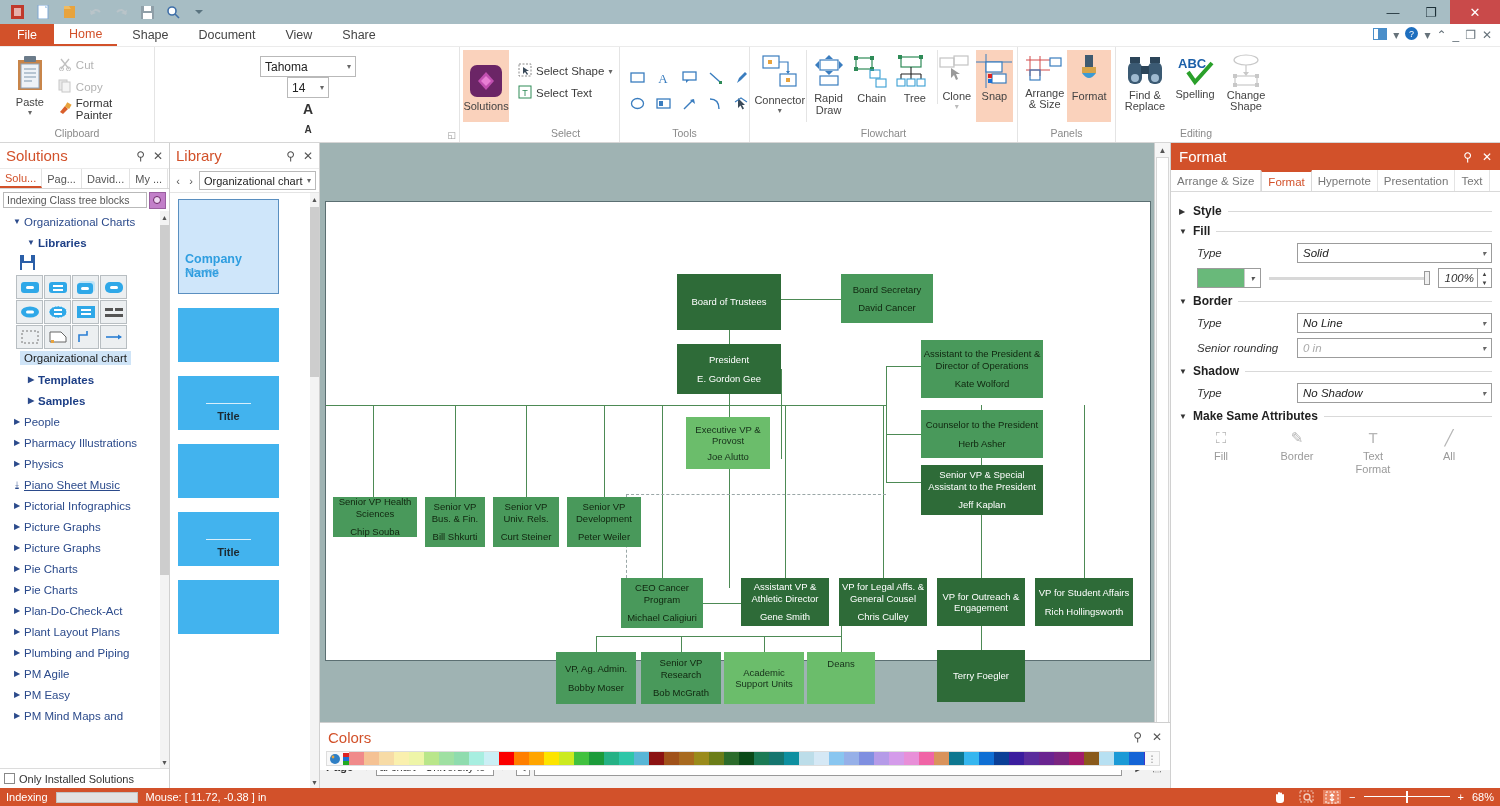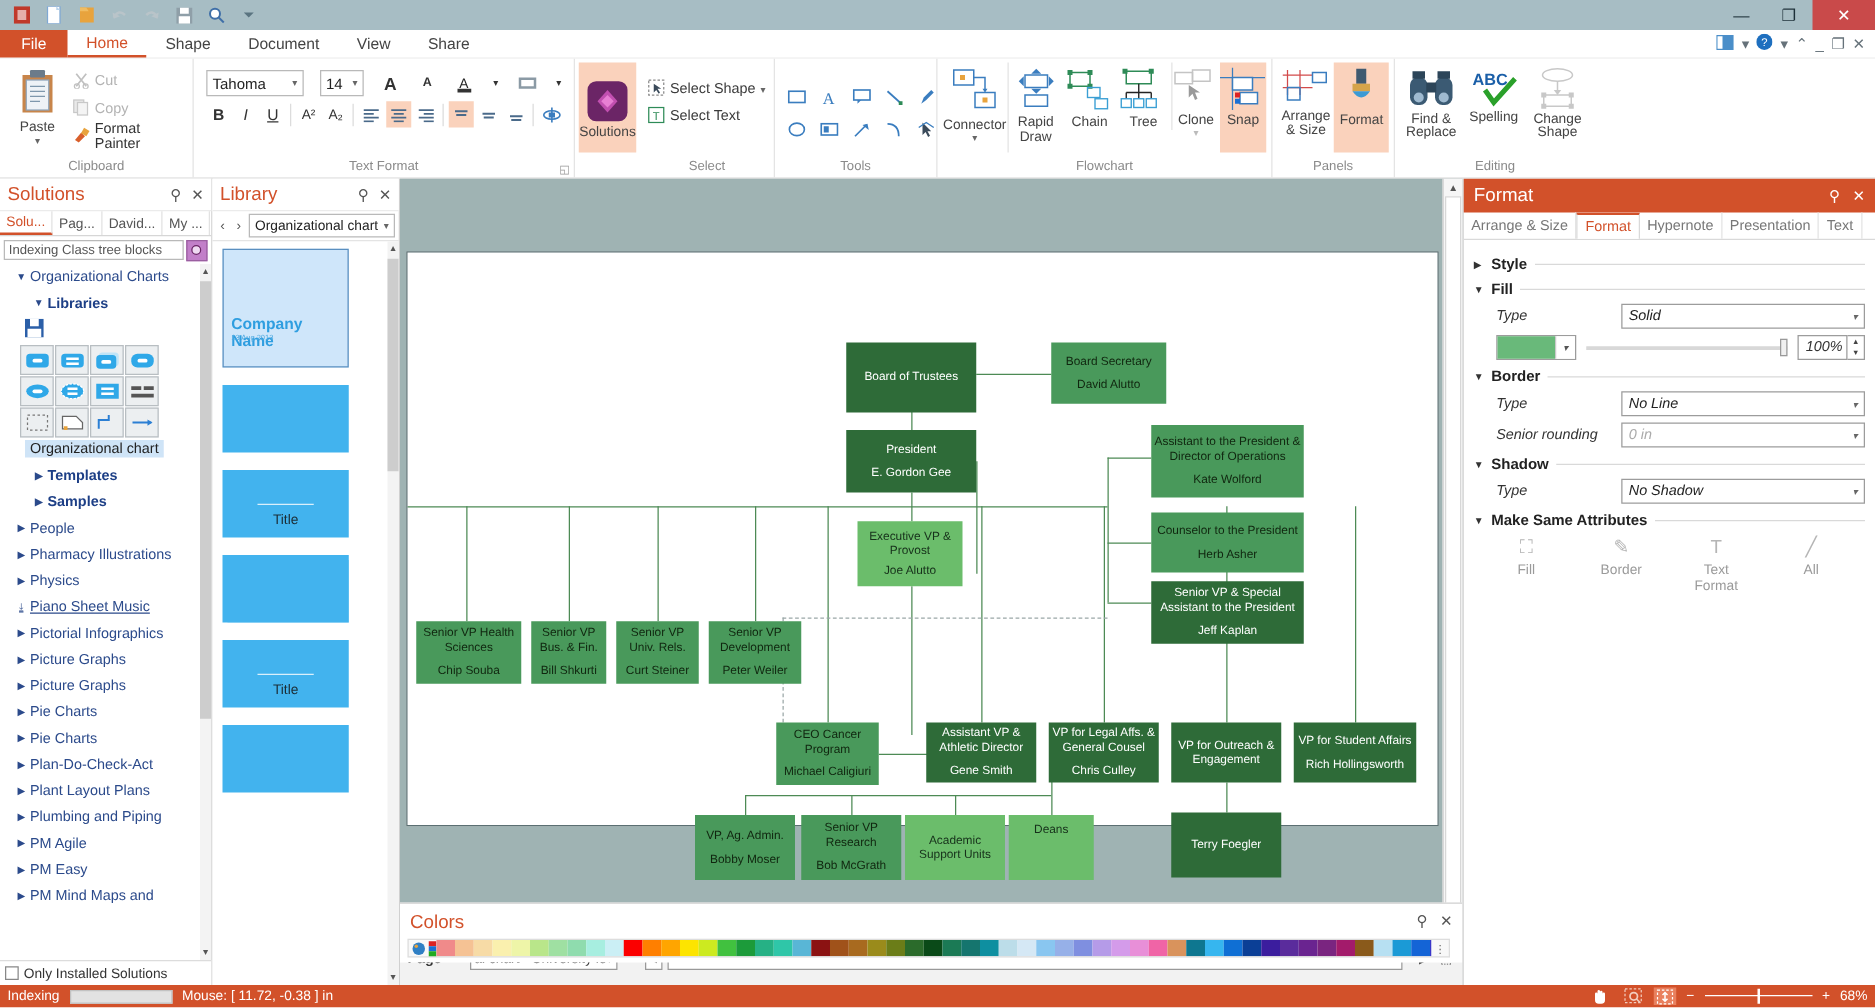--- a/index.html
+++ b/index.html
@@ -61,21 +61,21 @@
   .rgroup-label { text-align:center; font-size:10.5px; color:#8a8a8a; padding-bottom:3px; }
   .big-btn { display:flex; flex-direction:column; align-items:center; justify-content:flex-start;
     width:54px; padding-top:4px; }
   .big-btn .lbl { font-size:11px; color:#444; margin-top:2px; text-align:center; line-height:12px;}
   .small-row { display:flex; align-items:center; gap:4px; height:22px; padding:0 2px; }
   .small-row .lbl { font-size:11.5px; }
   .dim { color:#b3b3b3; }
   .seltext { font-size:11.5px; color:#3b3b3b; }
 
   
-  .tf-row1 { display:flex; align-items:center; gap:13px; margin-bottom:4px; }
+  .tf-row1 { display:flex; align-items:center; gap:0; margin-bottom:4px;flex-direction:column; }
   .tf-row2 { display:flex; align-items:center; gap:2px; }
   .combo {
     border:1px solid #b9b9b9; background:#fff; height:21px; display:flex;
     align-items:center; padding:0 4px; font-size:12px; color:#222;
   }
   .combo .cv { flex:1; white-space:nowrap; overflow:hidden; }
   .combo .car { color:#666; font-size:8px; margin-left:3px; }
   .tbtn { width:21px; height:21px; display:flex; align-items:center; justify-content:center;
     font-size:12.5px; color:#333; }
   .tbtn.hi { background:#fad2bc; }
@@ -141,21 +141,21 @@
   .lib-nav .nv { font-size:11px; color:#555; width:10px; text-align:center; }
   .lib-body { flex:1; position:relative; overflow:hidden; padding:6px 0 0 8px; }
   .lib-item { margin-bottom:14px; }
   .lib-thumb { width:101px; height:54px; background:#42b3ee; }
   .lib-thumb.sel { width:101px; height:95px; background:#cfe6fa; border:1px solid #5a8fc0;
     position:relative; }
   .lib-thumb .cname { position:absolute; left:6px; top:52px; color:#2f9ee0;
     font-size:12.5px; font-weight:bold; }
   .lib-thumb .cdate { position:absolute; left:6px; top:68px; color:#4aa8e0; font-size:6px; }
   .lib-thumb .ttl { position:absolute; left:0; right:0; bottom:8px; text-align:center;
-    color:#1c2b33; font-size:11px; font-weight:normal; }
+    color:#1c2b33; font-size:11px; font-weight:bold; }
   .lib-thumb .rule { position:absolute; left:28px; right:28px; bottom:26px; height:1px;
     background:#d9effb; }
 
   
   .canvas-wrap {
     position:absolute; left:320px; top:0; right:330px; bottom:0;
     background:#9fb3b3;
   }
   .canvas-scroll-v { position:absolute; right:0; top:0; width:16px; bottom:34px;
     background:#f6f6f6; border-left:1px solid #cfcfcf; }
@@ -1047,21 +1047,21 @@
         <div class="edge v" style="left:655px; top:424px; height:24px;"></div>
 
         <div class="edge dash" style="left:300px; top:292px; width:260px;"></div>
         <div class="edge dashv" style="left:300px; top:292px; height:84px;"></div>
 
         <div class="node dark" style="left:351px;top:72px;width:104px;height:56px">
           <span class="role">Board of Trustees</span>
         </div>
         <div class="node mid" style="left:515px;top:72px;width:92px;height:49px">
           <span class="role">Board Secretary</span>
-          <span class="person">David Alutto</span>
+          <span class="person">David Cancer</span>
         </div>
         <div class="node dark" style="left:351px;top:142px;width:104px;height:50px">
           <span class="role">President</span>
           <span class="person">E. Gordon Gee</span>
         </div>
         <div class="node mid" style="left:595px;top:138px;width:122px;height:58px">
           <span class="role">Assistant to the President &amp; Director of Operations</span>
           <span class="person">Kate Wolford</span>
         </div>
         <div class="node mid" style="left:595px;top:208px;width:122px;height:48px">
@@ -1069,21 +1069,21 @@
           <span class="person">Herb Asher</span>
         </div>
         <div class="node dark" style="left:595px;top:263px;width:122px;height:50px">
           <span class="role">Senior VP &amp; Special Assistant to the President</span>
           <span class="person">Jeff Kaplan</span>
         </div>
         <div class="node light" style="left:360px;top:215px;width:84px;height:52px">
           <span class="role">Executive VP &amp; Provost</span>
           <span class="person" style="margin-top:4px">Joe Alutto</span>
         </div>
-        <div class="node mid" style="left:7px;top:295px;width:84px;height:50px">
+        <div class="node mid" style="left:7px;top:295px;width:84px;height:40px">
           <span class="role">Senior VP Health Sciences</span>
           <span class="person">Chip Souba</span>
         </div>
         <div class="node mid" style="left:99px;top:295px;width:60px;height:50px">
           <span class="role">Senior VP Bus. &amp; Fin.</span>
           <span class="person">Bill Shkurti</span>
         </div>
         <div class="node mid" style="left:167px;top:295px;width:66px;height:50px">
           <span class="role">Senior VP Univ. Rels.</span>
           <span class="person">Curt Steiner</span>

